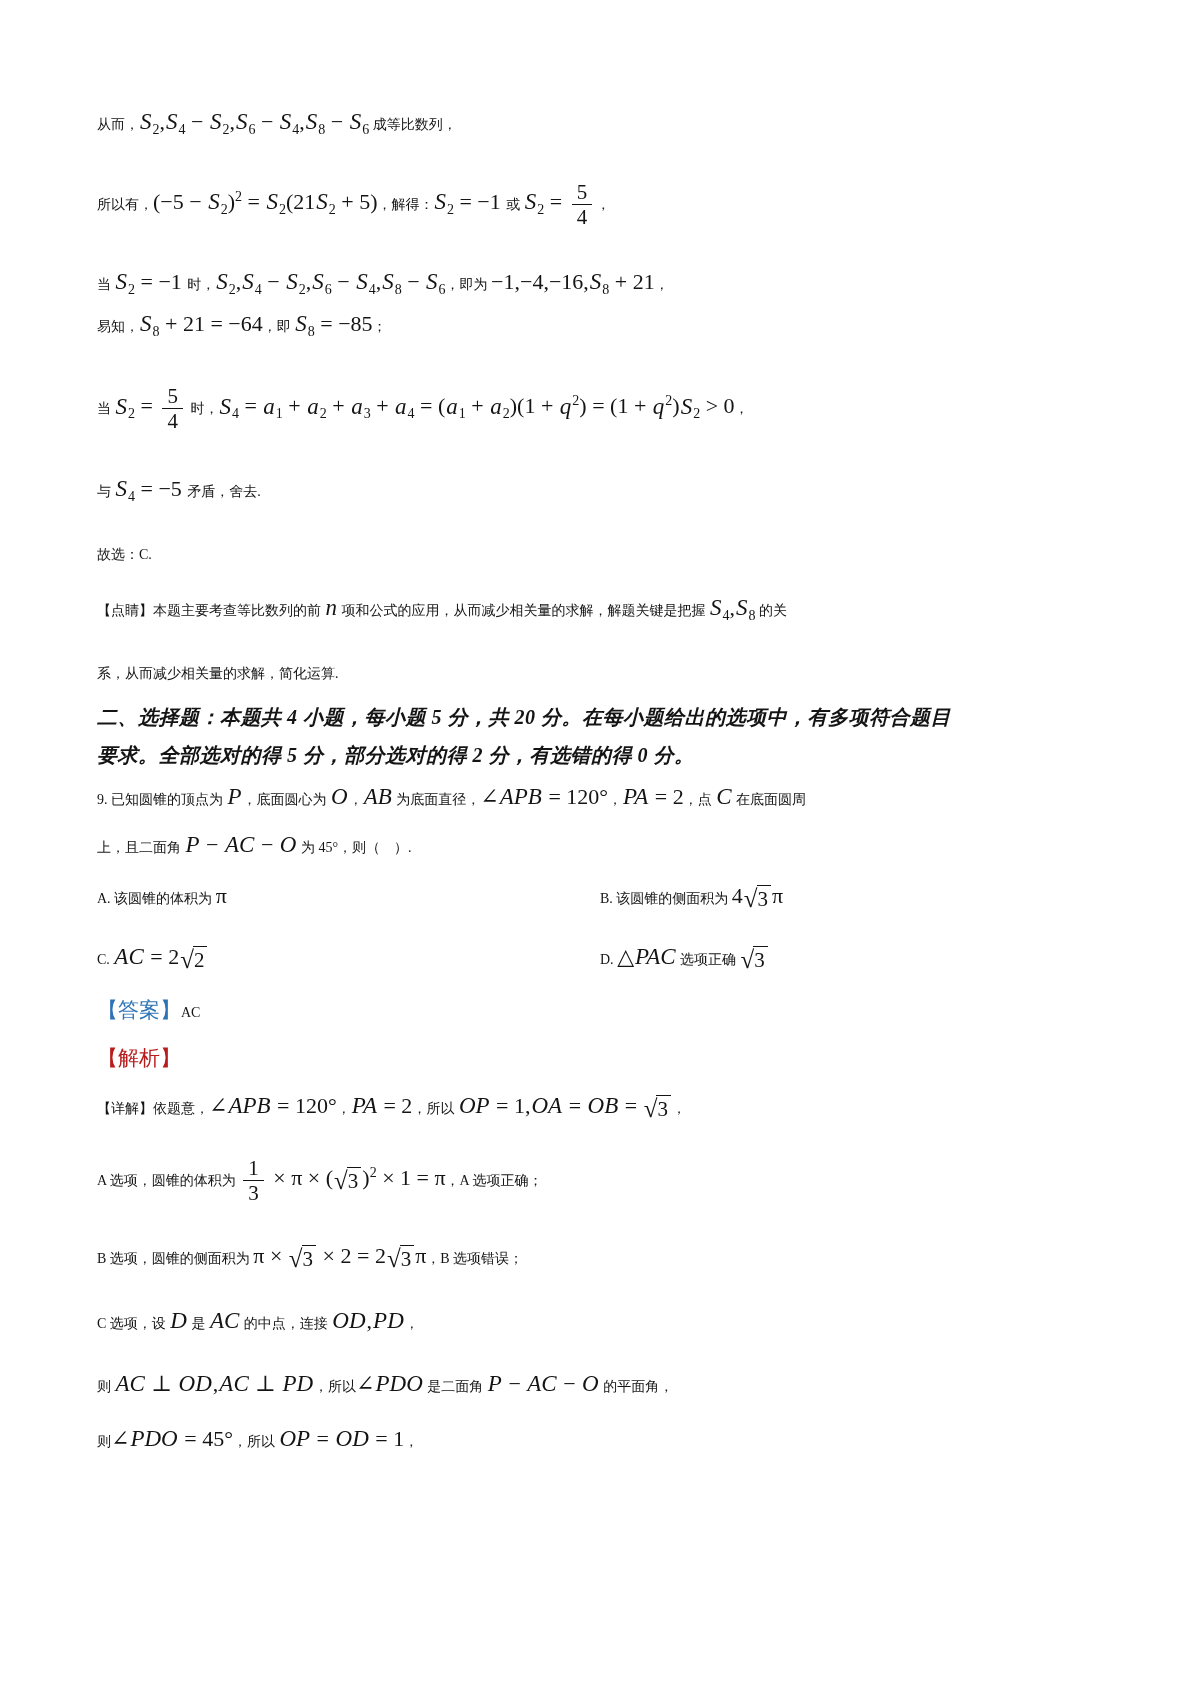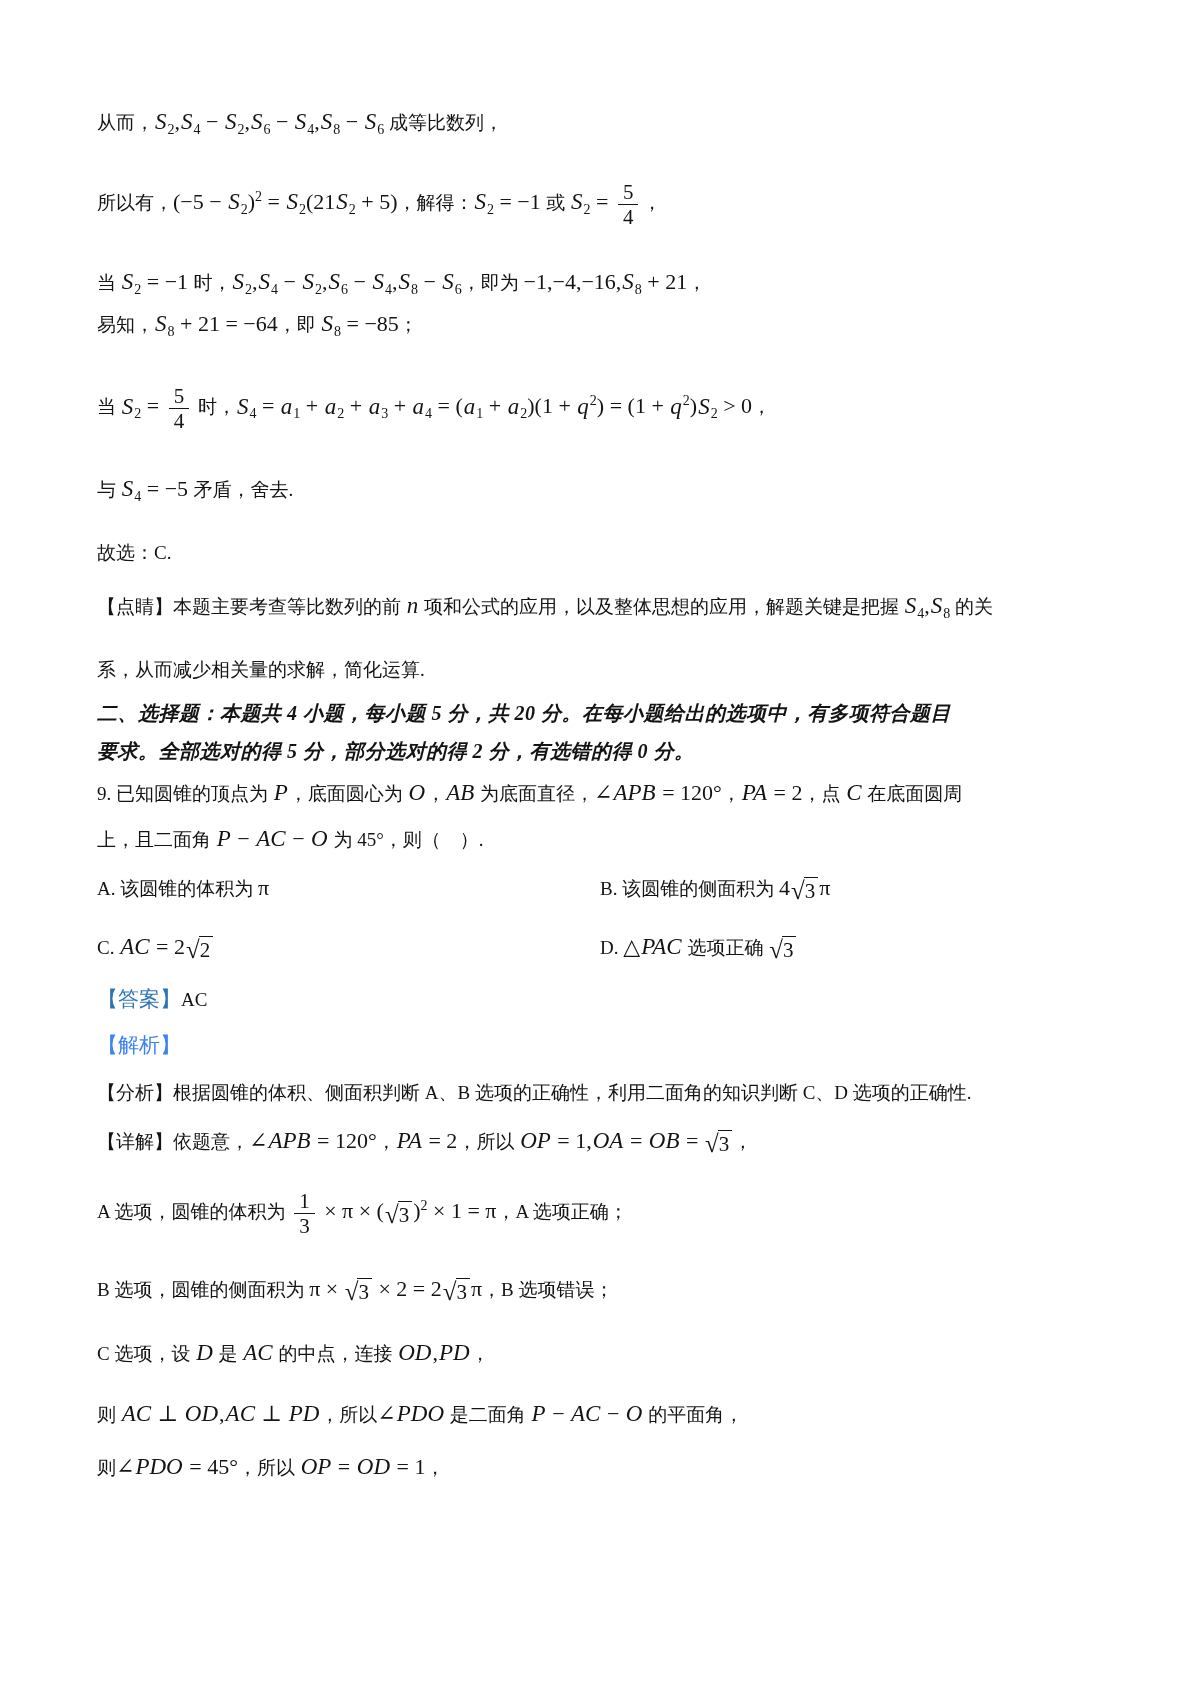--- a/index.html
+++ b/index.html
@@ -11,21 +11,21 @@
     display:flex;flex-direction:column;align-items:flex-start;
     padding:0 86px 0 97px;width:1017px;
   }
   .para{white-space:nowrap;line-height:30px;font-size:21px;}
   .para.tall{line-height:34px;}
   .para.bold-head{line-height:32px;}
   .opt-row{display:flex;width:100%;line-height:36px;}
   .opt-row .cell1{flex:0 0 503px;}
   .opt-row .cell2{flex:1;}
   
-  .rt{font-size:19px;}
+  .rt{font-size:14px;}
   .rb{font-size:20px;font-weight:bold;letter-spacing:0.5px;font-style:italic;}
   .rm{font-style:italic;font-size:23px;padding:0 1px;}
   .ro{font-size:22px;}
   .rblue{font-size:21px;}
   .rsub{font-size:14px;vertical-align:-5px;}
   .rsup{font-size:14px;vertical-align:8px;}
   .frac{
     display:inline-flex;flex-direction:column;align-items:center;
     vertical-align:middle;margin:0 4px;font-size:21px;line-height:1.15;
   }
@@ -45,21 +45,21 @@
         <span class="den">4</span>
       </span><span class="rt">，</span></div>
   <div class="para tall" style="margin-top:36px"><span class="rt">当 </span><span class="rm">S</span><span class="rsub">2</span><span class="ro"> = −1 </span><span class="rt">时，</span><span class="rm">S</span><span class="rsub">2</span><span class="ro">,</span><span class="rm">S</span><span class="rsub">4</span><span class="ro"> − </span><span class="rm">S</span><span class="rsub">2</span><span class="ro">,</span><span class="rm">S</span><span class="rsub">6</span><span class="ro"> − </span><span class="rm">S</span><span class="rsub">4</span><span class="ro">,</span><span class="rm">S</span><span class="rsub">8</span><span class="ro"> − </span><span class="rm">S</span><span class="rsub">6</span><span class="rt">，即为 </span><span class="ro">−1,−4,−16,</span><span class="rm">S</span><span class="rsub">8</span><span class="ro"> + 21</span><span class="rt">，</span></div>
   <div class="para tall" style=""><span class="rt">易知，</span><span class="rm">S</span><span class="rsub">8</span><span class="ro"> + 21 = −64</span><span class="rt">，即 </span><span class="rm">S</span><span class="rsub">8</span><span class="ro"> = −85</span><span class="rt">；</span></div>
   <div class="para tall" style="margin-top:35px"><span class="rt">当 </span><span class="rm">S</span><span class="rsub">2</span><span class="ro"> = </span><span class="frac">
         <span class="num">5</span>
         <span class="den">4</span>
       </span><span class="rt"> 时，</span><span class="rm">S</span><span class="rsub">4</span><span class="ro"> = </span><span class="rm">a</span><span class="rsub">1</span><span class="ro"> + </span><span class="rm">a</span><span class="rsub">2</span><span class="ro"> + </span><span class="rm">a</span><span class="rsub">3</span><span class="ro"> + </span><span class="rm">a</span><span class="rsub">4</span><span class="ro"> = (</span><span class="rm">a</span><span class="rsub">1</span><span class="ro"> + </span><span class="rm">a</span><span class="rsub">2</span><span class="ro">)(1 + </span><span class="rm">q</span><span class="rsup">2</span><span class="ro">) = (1 + </span><span class="rm">q</span><span class="rsup">2</span><span class="ro">)</span><span class="rm">S</span><span class="rsub">2</span><span class="ro"> &gt; 0</span><span class="rt">，</span></div>
   <div class="para" style="margin-top:40px"><span class="rt">与 </span><span class="rm">S</span><span class="rsub">4</span><span class="ro"> = −5 </span><span class="rt">矛盾，舍去.</span></div>
   <div class="para" style="margin-top:25px"><span class="rt">故选：C.</span></div>
-  <div class="para" style="margin-top:23px"><span class="rt">【点睛】本题主要考查等比数列的前 </span><span class="rm">n</span><span class="rt"> 项和公式的应用，以及整体思想的应用，解题关键是把握 </span><span class="rm">S</span><span class="rsub">4</span><span class="ro">,</span><span class="rm">S</span><span class="rsub">8</span><span class="rt"> 的关</span></div>
+  <div class="para" style="margin-top:23px"><span class="rt">【点睛】本题主要考查等比数列的前 </span><span class="rm">n</span><span class="rt"> 项和公式的应用，从而减少相关量的求解，解题关键是把握 </span><span class="rm">S</span><span class="rsub">4</span><span class="ro">,</span><span class="rm">S</span><span class="rsub">8</span><span class="rt"> 的关</span></div>
   <div class="para" style="margin-top:25px"><span class="rt">系，从而减少相关量的求解，简化运算.</span></div>
   <div class="para bold-head" style="margin-top:12px"><span class="rb">二、选择题：本题共 4 小题，每小题 5 分，共 20 分。在每小题给出的选项中，有多项符合题目</span></div>
   <div class="para bold-head" style="margin-top:6px"><span class="rb">要求。全部选对的得 5 分，部分选对的得 2 分，有选错的得 0 分。</span></div>
   <div class="para" style="margin-top:11px"><span class="rt">9. 已知圆锥的顶点为 </span><span class="rm">P</span><span class="rt">，底面圆心为 </span><span class="rm">O</span><span class="rt">，</span><span class="rm">AB</span><span class="rt"> 为底面直径，</span><span class="ro">∠</span><span class="rm">APB</span><span class="ro"> = 120°</span><span class="rt">，</span><span class="rm">PA</span><span class="ro"> = 2</span><span class="rt">，点 </span><span class="rm">C</span><span class="rt"> 在底面圆周</span></div>
   <div class="para" style="margin-top:15px"><span class="rt">上，且二面角 </span><span class="rm">P</span><span class="ro"> − </span><span class="rm">AC</span><span class="ro"> − </span><span class="rm">O</span><span class="rt"> 为 45°，则（　）.</span></div>
   <div class="opt-row" style="margin-top:18px">
     <div class="cell1 para"><span class="rt">A. 该圆锥的体积为 </span><span class="ro">π</span></div>
     <div class="cell2 para"><span class="rt">B. 该圆锥的侧面积为 </span><span class="ro">4</span><span class="sqrt">
           <span class="sign">√</span>
           <span class="body">3</span>
@@ -69,22 +69,21 @@
     <div class="cell1 para"><span class="rt">C. </span><span class="rm">AC</span><span class="ro"> = 2</span><span class="sqrt">
           <span class="sign">√</span>
           <span class="body">2</span>
         </span></div>
     <div class="cell2 para"><span class="rt">D. </span><span class="ro">△</span><span class="rm">PAC</span><span class="rt"> 选项正确 </span><span class="sqrt">
           <span class="sign">√</span>
           <span class="body">3</span>
         </span></div>
   </div>
   <div class="para" style="margin-top:20px"><span class="rblue" style="color: rgb(46, 116, 181);">【答案】</span><span class="rt">AC</span></div>
-  <div class="para" style="margin-top:15px"><span class="rblue" style="color: #3b82f6;">【解析】</span></div>
-  <div class="para" style="margin-top:17px"><span class="rt">【分析】根据圆锥的体积、侧面积判断 A、B 选项的正确性，利用二面角的知识判断 C、D 选项的正确性.</span></div>
+  <div class="para" style="margin-top:15px"><span class="rblue" style="color: #b91c1c;">【解析】</span></div>
   <div class="para" style="margin-top:18px"><span class="rt">【详解】依题意，</span><span class="ro">∠</span><span class="rm">APB</span><span class="ro"> = 120°</span><span class="rt">，</span><span class="rm">PA</span><span class="ro"> = 2</span><span class="rt">，所以 </span><span class="rm">OP</span><span class="ro"> = 1,</span><span class="rm">OA</span><span class="ro"> = </span><span class="rm">OB</span><span class="ro"> = </span><span class="sqrt">
         <span class="sign">√</span>
         <span class="body">3</span>
       </span><span class="rt">，</span></div>
   <div class="para tall" style="margin-top:32px"><span class="rt">A 选项，圆锥的体积为 </span><span class="frac">
         <span class="num">1</span>
         <span class="den">3</span>
       </span><span class="ro"> × π × (</span><span class="sqrt">
         <span class="sign">√</span>
         <span class="body">3</span>

